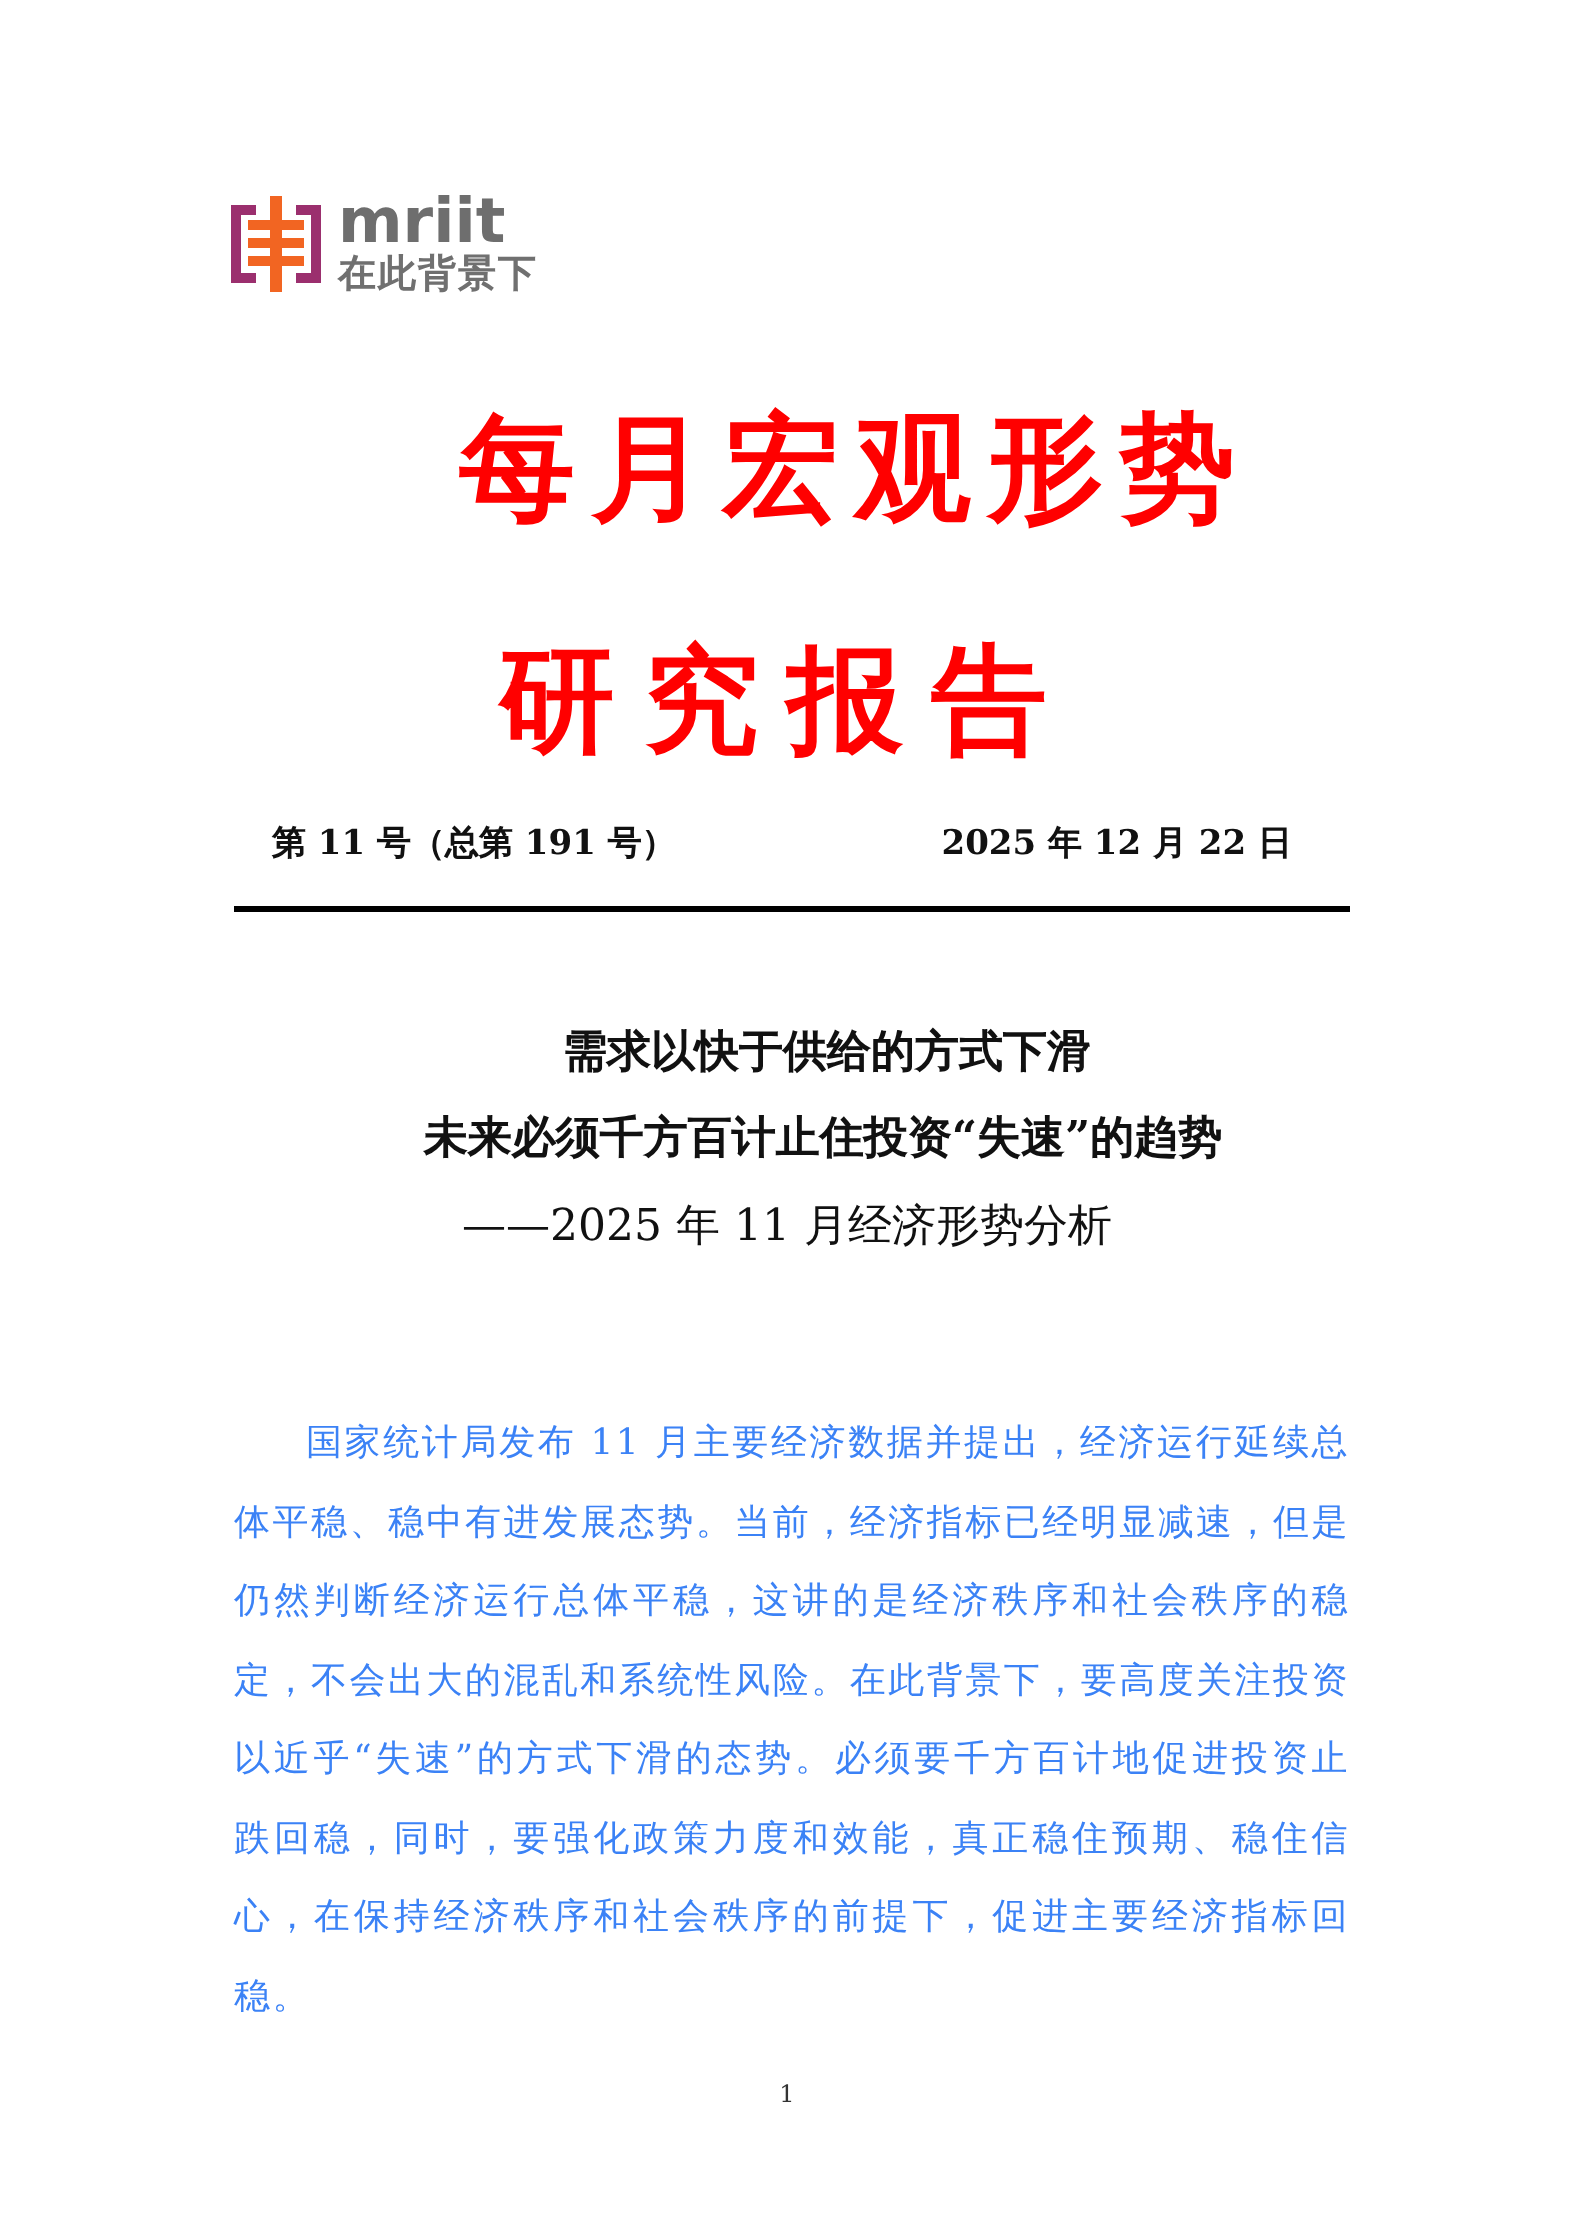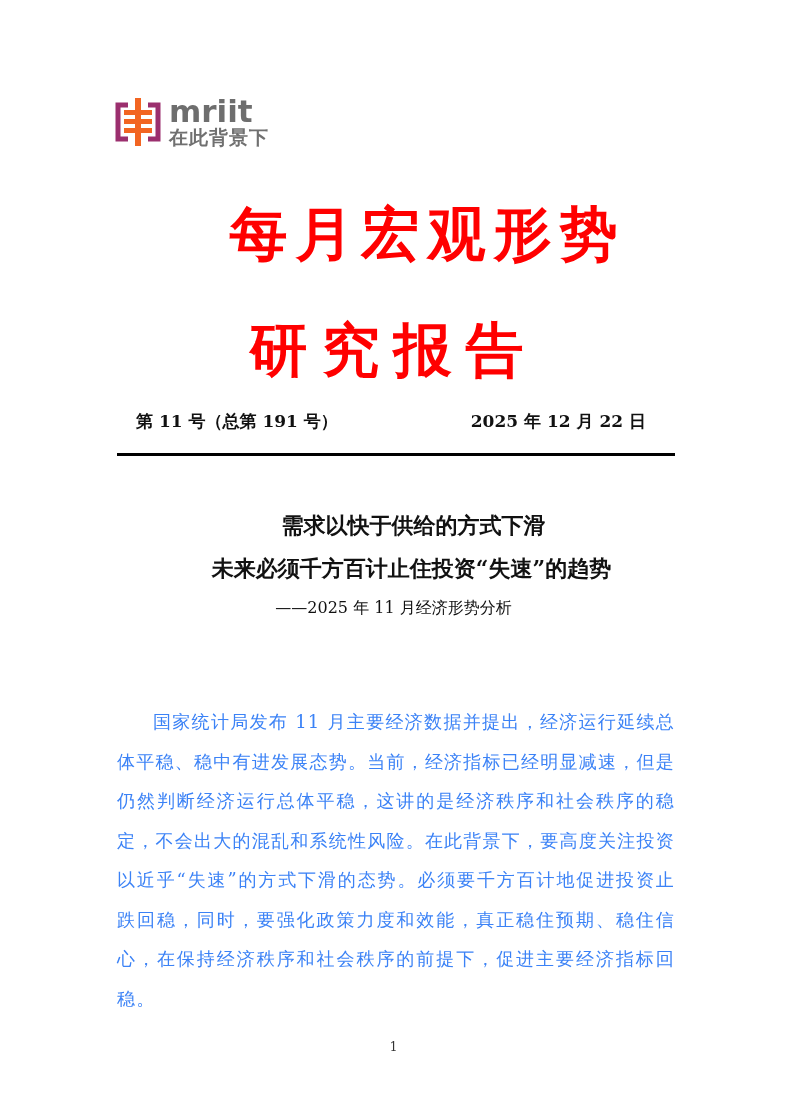--- a/index.html
+++ b/index.html
@@ -16,21 +16,21 @@
   .t1 { top: 196px; padding-left: 34px; }
   .t2 { top: 312px; letter-spacing: 14px; }
 
   .issue-row { position: absolute; top: 410px; left: 136px; width: 510px; display: flex; justify-content: space-between;
                font-family: "DejaVu Serif", serif; font-weight: bold; font-size: 17px; color: #111; gap: 13px; }
   .rule { position: absolute; top: 453px; left: 117px; width: 558px; height: 3px; background: #000; }
 
   .sub-title { position: absolute; left: 0; width: 787px; text-align: center; font-weight: bold; font-size: 22px; color: #111; }
   .s1 { top: 511px; padding-left: 20px; }
   .s2 { top: 554px; padding-left: 18px; }
-  .s3 { top: 598px; font-weight: normal; font-size: 16px; text-align: center; }
+  .s3 { top: 598px; font-weight: normal; font-size: 22px; text-align: center; }
 
   .body-text { position: absolute; top: 684px; left: 117px; width: 558px; font-size: 18px; line-height: 39.5px;
                text-align: justify; text-indent: 2em; letter-spacing: 1.2px; color: #3b82f6; }
   .page-num { position: absolute; top: 1040px; left: 0; width: 787px; text-align: center; font-size: 12px; color: #333; }
 </style>
 </head>
 <body>
 
 <div class="logo">
   <div class="logo-mark">

